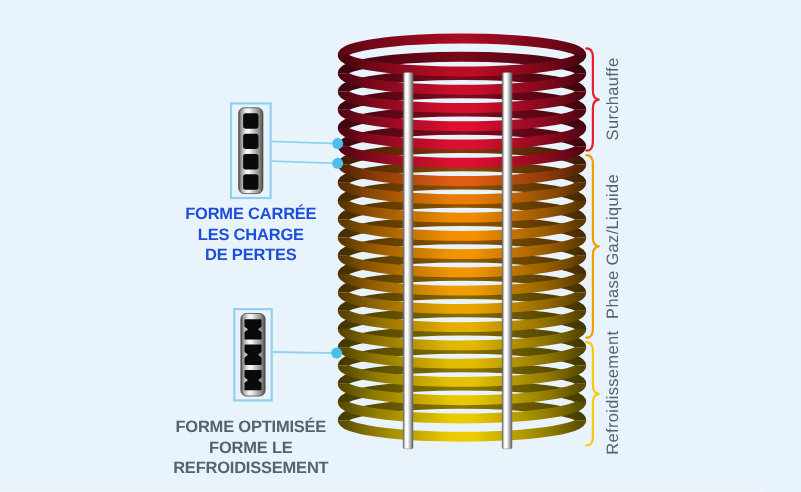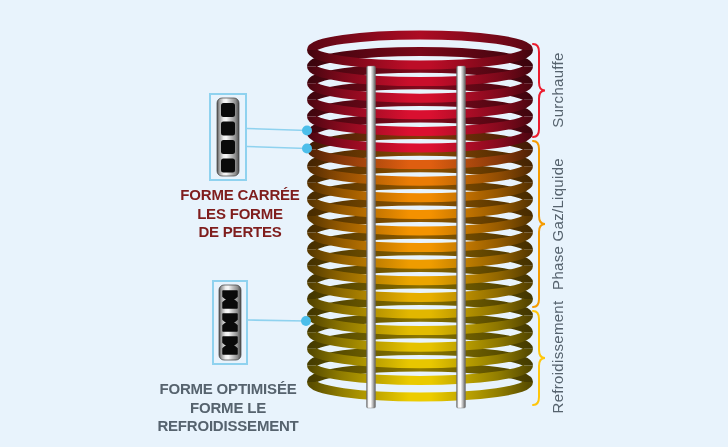--- a/index.html
+++ b/index.html
@@ -400,23 +400,23 @@
         </linearGradient>
       </defs>
       <rect x="4" y="1" width="22" height="78" rx="5" fill="url(#tubeMetal1)" stroke="#3E3E3E" stroke-width="0.7"></rect>
       <rect x="8" y="6" width="14" height="14" rx="2.5" fill="#0A0A0A"></rect>
       <rect x="8" y="24.5" width="14" height="14" rx="2.5" fill="#0A0A0A"></rect>
       <rect x="8" y="43" width="14" height="14" rx="2.5" fill="#0A0A0A"></rect>
       <rect x="8" y="61.5" width="14" height="14" rx="2.5" fill="#0A0A0A"></rect>
     </svg>
   </div>
 
-  <div class="callout-label" style="left: 150px; top: 186px; width: 180px; color: #7f1d1d;">
+  <div class="callout-label" style="left: 138px; top: 186px; width: 180px; color: #1d4ed8;">
     <div>FORME CARRÉE</div>
-    <div>LES FORME</div>
+    <div>LES CHARGE</div>
     <div>DE PERTES</div>
   </div>
 
   <div class="callout-box" style="left:212px;top:280px;width:36px;height:85px;">
     <svg width="30" height="77" viewBox="0 0 30 77">
       <defs>
         <linearGradient id="tubeMetal2" x1="0" y1="0" x2="1" y2="0">
           <stop offset="0" stop-color="#4F4F4F"></stop>
             <stop offset="0.10" stop-color="#9A9A9A"></stop>
           <stop offset="0.30" stop-color="#EDEDED"></stop>

